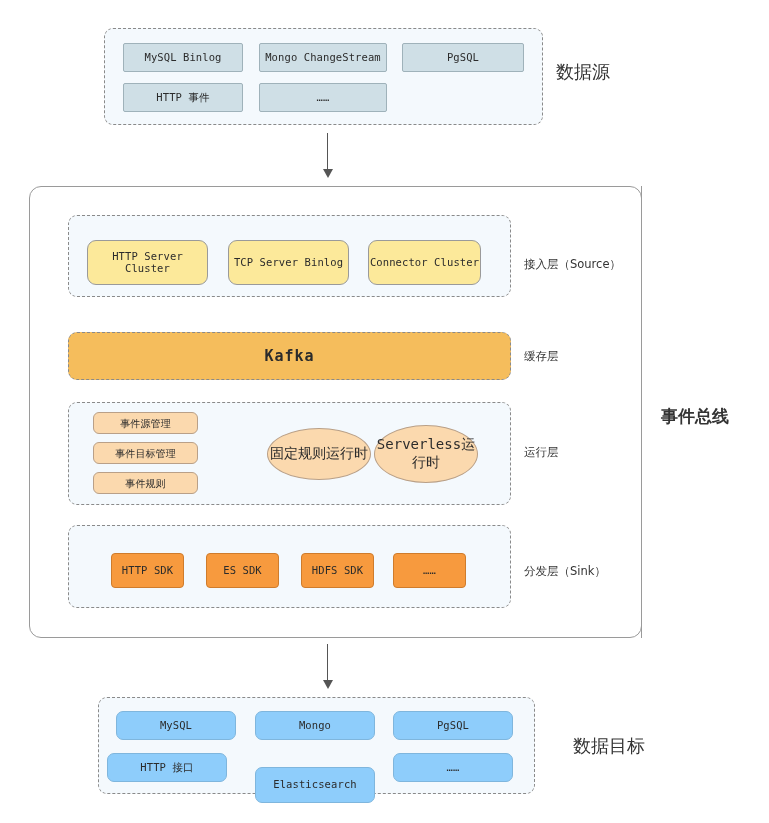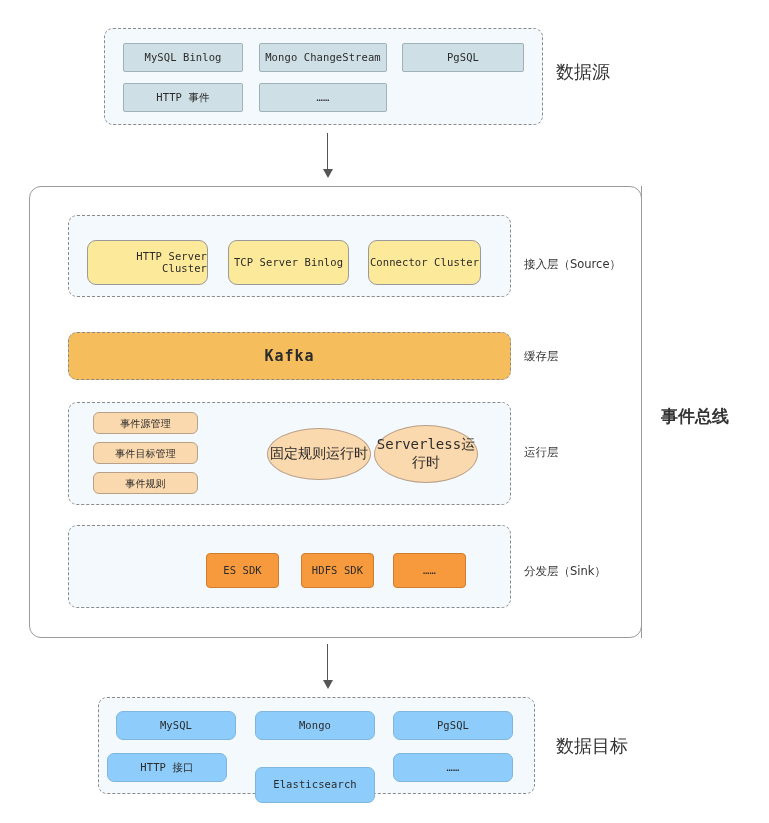--- a/index.html
+++ b/index.html
@@ -181,21 +181,21 @@
   <div class="abs outer-box" style="left:29px; top:186px; width:613px; height:452px;"></div>
 
   <div class="abs vline" style="left:641px; top:186px; height:452px;"></div>
 
   <div class="abs side-label side-label-xl" style="left:661px; top:404px; height:24px;">
     <span>事件总线</span>
   </div>
 
   <div class="abs group-dashed" style="left:68px; top:215px; width:443px; height:82px;"></div>
 
-  <div class="abs chip chip-cluster" style="left:87px; top:240px; width:121px; height:45px;text-align:right;">
+  <div class="abs chip chip-cluster" style="left:87px; top:240px; width:121px; height:45px;">
     <span>HTTP Server Cluster</span>
   </div>
   <div class="abs chip chip-cluster" style="left:228px; top:240px; width:121px; height:45px;">
     <span>TCP Server Binlog</span>
   </div>
   <div class="abs chip chip-cluster" style="left:368px; top:240px; width:113px; height:45px;">
     <span>Connector Cluster</span>
   </div>
 
   <div class="abs side-label side-label-sm" style="left:524px; top:256px; height:16px;">
@@ -228,20 +228,23 @@
   <div class="abs ellipse" style="left:374px; top:425px; width:104px; height:58px;">
     <span>Serverless运行时</span>
   </div>
 
   <div class="abs side-label side-label-sm" style="left:524px; top:444px; height:16px;text-align:center;">
     <span>运行层</span>
   </div>
 
   <div class="abs group-dashed" style="left:68px; top:525px; width:443px; height:83px;"></div>
 
+  <div class="abs chip chip-sdk" style="left:111px; top:553px; width:73px; height:35px;">
+    <span>HTTP SDK</span>
+  </div>
   <div class="abs chip chip-sdk" style="left:206px; top:553px; width:73px; height:35px;">
     <span>ES SDK</span>
   </div>
   <div class="abs chip chip-sdk" style="left:301px; top:553px; width:73px; height:35px;">
     <span>HDFS SDK</span>
   </div>
   <div class="abs chip chip-sdk" style="left:393px; top:553px; width:73px; height:35px;">
     <span>……</span>
   </div>
 
@@ -270,17 +273,17 @@
       <span>HTTP 接口</span>
     </div>
     <div class="abs chip chip-target" style="left:156px; top:69px; width:120px; height:36px;">
       <span>Elasticsearch</span>
     </div>
     <div class="abs chip chip-target" style="left:294px; top:55px; width:120px; height:29px;">
       <span>……</span>
     </div>
   </div>
 
-  <div class="abs side-label side-label-lg" style="left:556px; top:734px; height:24px;">
+  <div class="abs side-label side-label-lg" style="left:573px; top:734px; height:24px;">
     <span>数据目标</span>
   </div>
 
 </div>
 
 </body></html>

